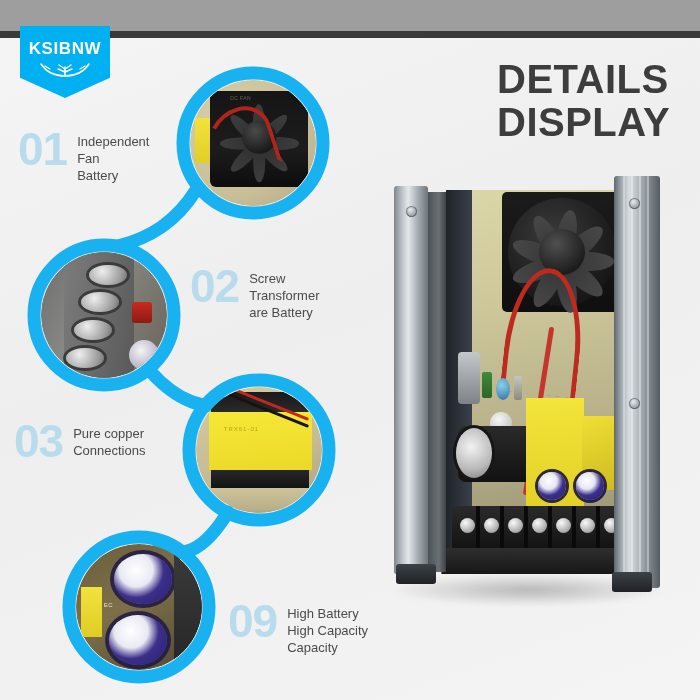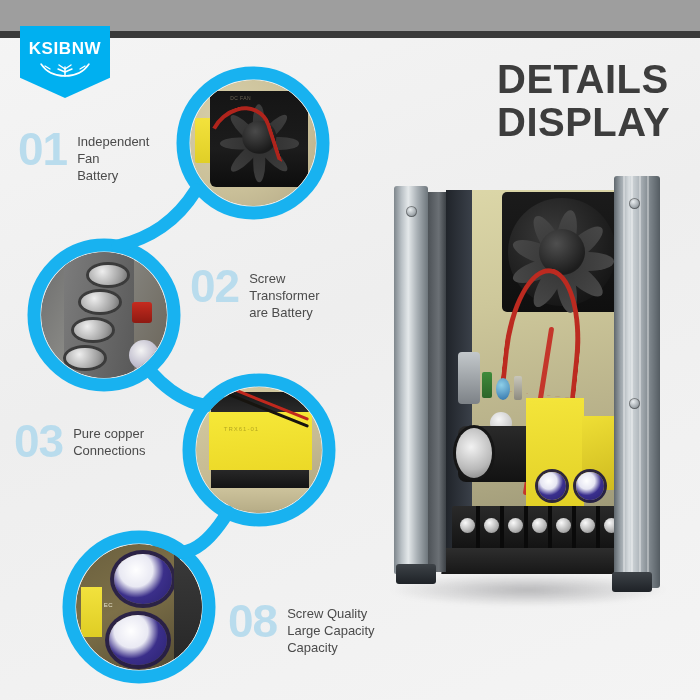--- a/index.html
+++ b/index.html
@@ -314,24 +314,24 @@
 
   <div class="feat" style="left:14px;top:420px;">
     <div class="num">03</div>
     <div class="lines">
       <div>Pure copper</div>
       <div>Connections</div>
     </div>
   </div>
 
   <div class="feat" style="left:228px;top:600px;">
-    <div class="num">08</div>
+    <div class="num">09</div>
     <div class="lines">
-      <div>Screw Quality</div>
-      <div>Large Capacity</div>
+      <div>High Battery</div>
+      <div>High Capacity</div>
       <div>Capacity</div>
     </div>
   </div>
 
   <div class="product">
     <div class="p-shadow"></div>
 
     <div class="interior"></div>
     <div class="back-dark"></div>
 

